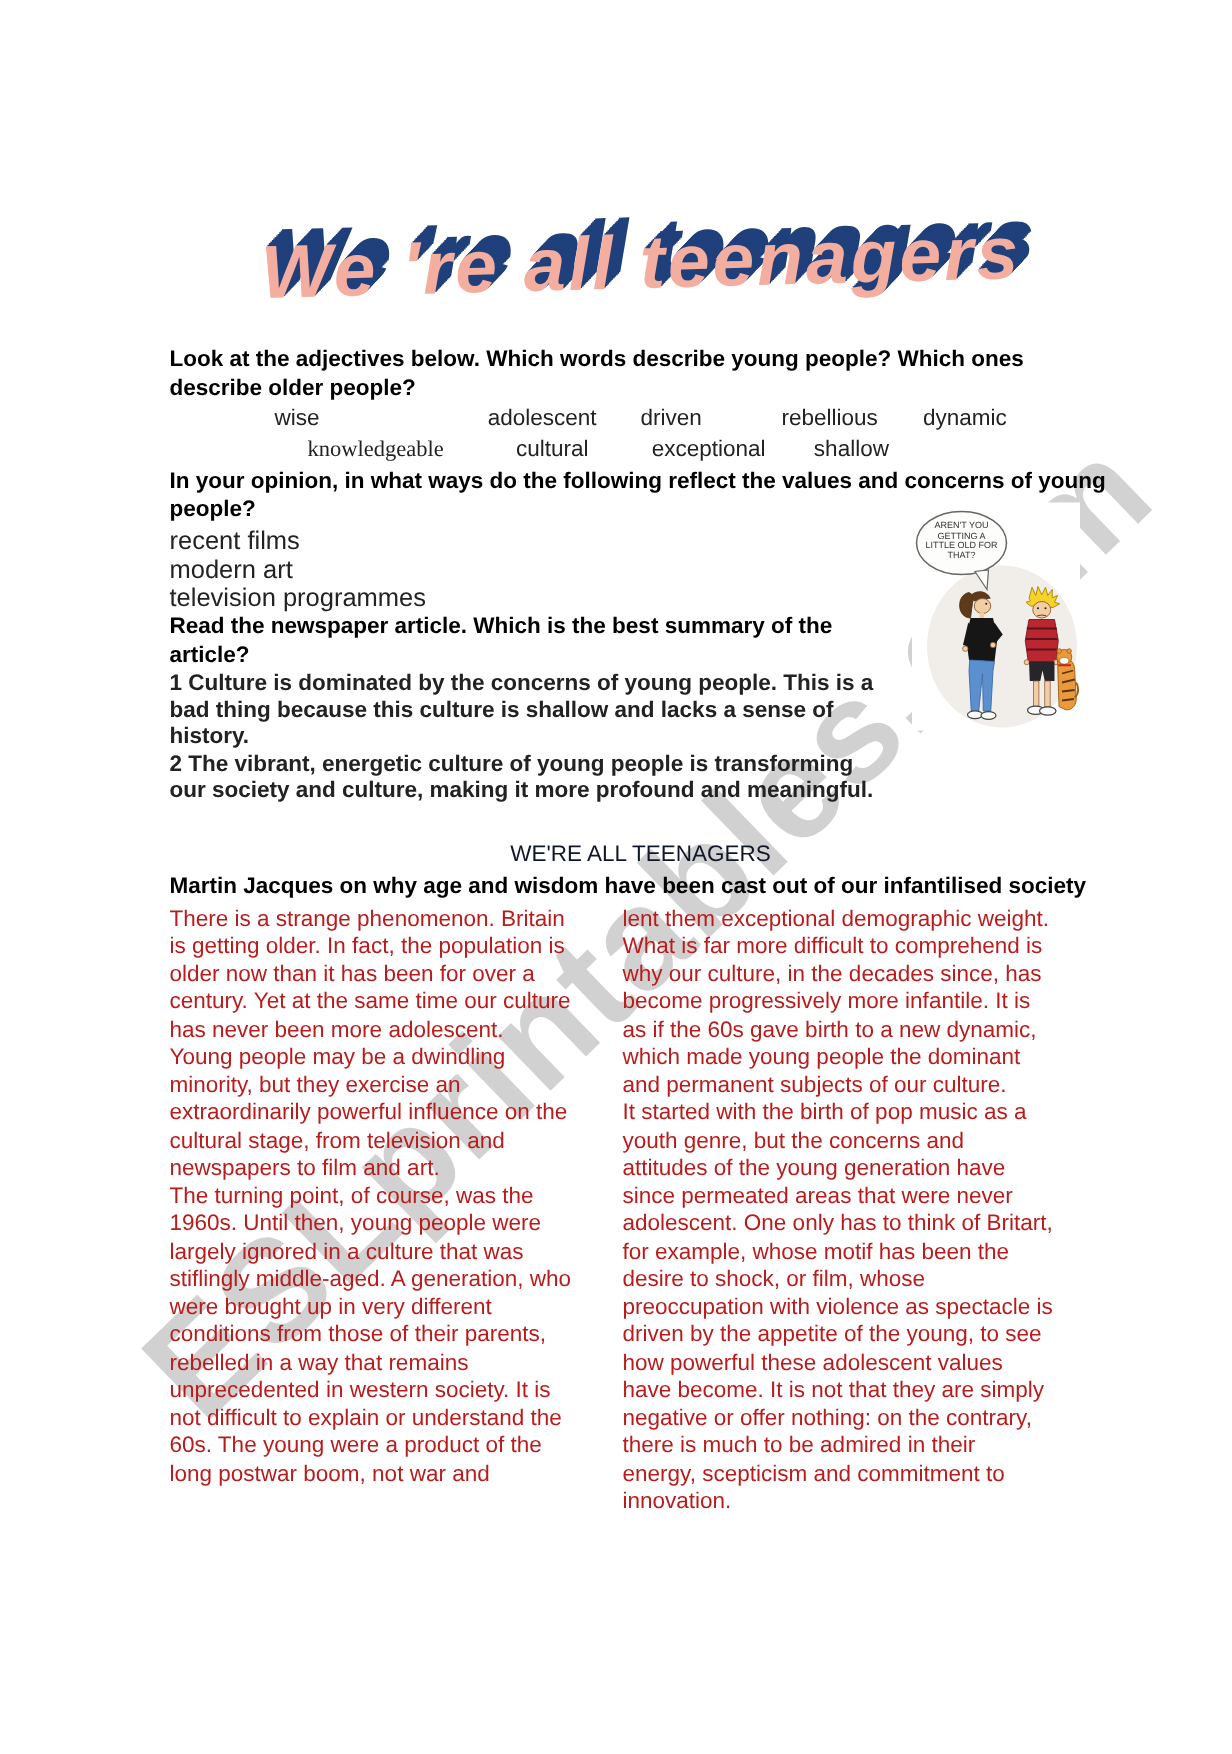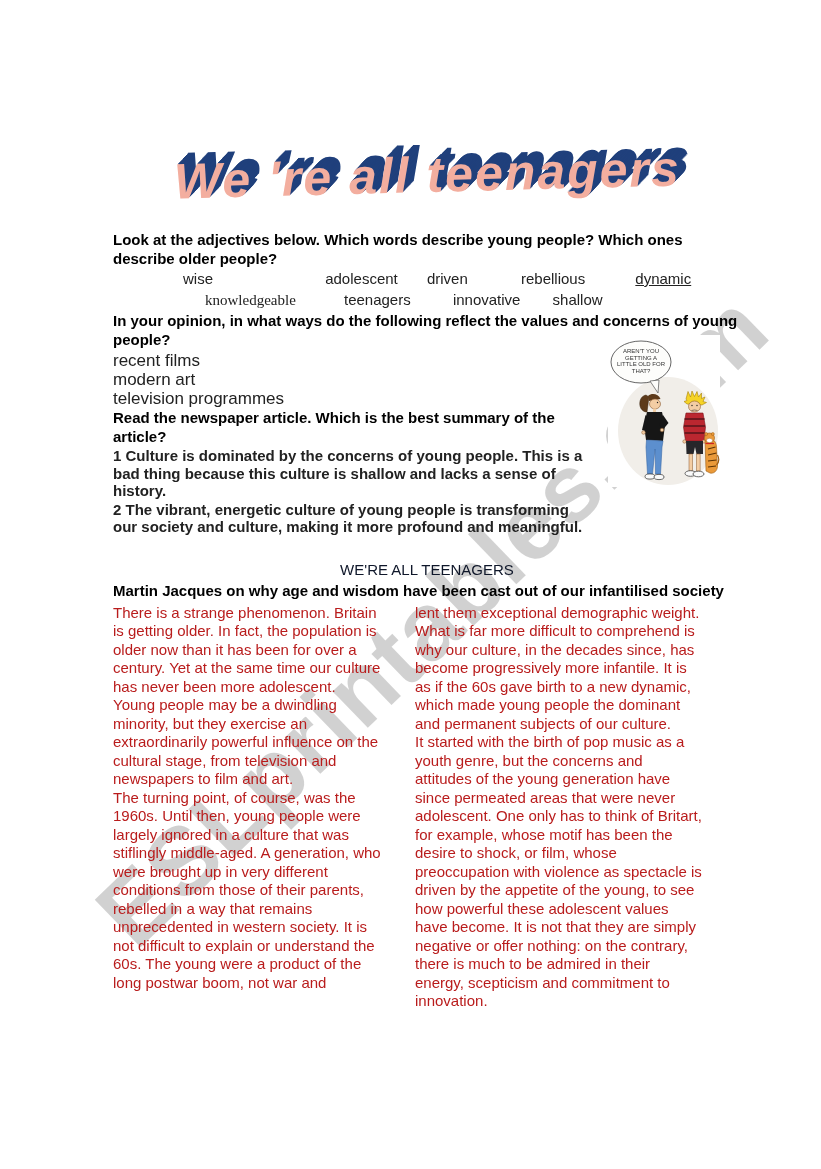--- a/index.html
+++ b/index.html
@@ -55,21 +55,21 @@
   }
 
   .bold-line { font-weight: 700; font-size: 15px; line-height: 19px; max-width: 640px; color: #000; }
 
   .adj-row { font-size: 15px; line-height: 21px; color: #222; white-space: nowrap; }
   .adj-row span { display: inline-block; }
   .adj-row1 span:nth-child(1) { margin-left: 70px; }
   .adj-row1 span:nth-child(2) { margin-left: 108px; }
   .adj-row1 span:nth-child(3) { margin-left: 25px; }
   .adj-row1 span:nth-child(4) { margin-left: 49px; }
-  .adj-row1 span:nth-child(5) { margin-left: 46px; text-decoration: underline; }
+  .adj-row1 span:nth-child(5) { margin-left: 26px; }
   .adj-row2 span:nth-child(1) { margin-left: 92px; font-family: Liberation Serif, serif; }
   .adj-row2 span:nth-child(2) { margin-left: 44px; }
   .adj-row2 span:nth-child(3) { margin-left: 38px; }
   .adj-row2 span:nth-child(4) { margin-left: 28px; }
 
   .wrap-region { position: relative; margin-top: 2px; }
   .wrap-left { width: 482px; }
   .plain-item { font-size: 17px; line-height: 19px; color: #222; }
   .summary { font-size: 15px; line-height: 17.5px; color: #222; margin-top: 1px; font-weight: bold; }
 
@@ -116,22 +116,22 @@
 
     <div class="adj-row adj-row1">
       <span>wise</span>
       <span>adolescent</span>
       <span>driven</span>
       <span>rebellious</span>
       <span>dynamic</span>
     </div>
     <div class="adj-row adj-row2">
       <span>knowledgeable</span>
-      <span>teenagers</span>
-      <span>innovative</span>
+      <span>cultural</span>
+      <span>exceptional</span>
       <span>shallow</span>
     </div>
 
     <div class="bold-line">In your opinion, in what ways do the following reflect the values and concerns of young people?</div>
 
     <div class="wrap-region">
       <div class="wrap-left">
         <div class="plain-item">recent films</div>
         <div class="plain-item">modern art</div>
         <div class="plain-item">television programmes</div>

